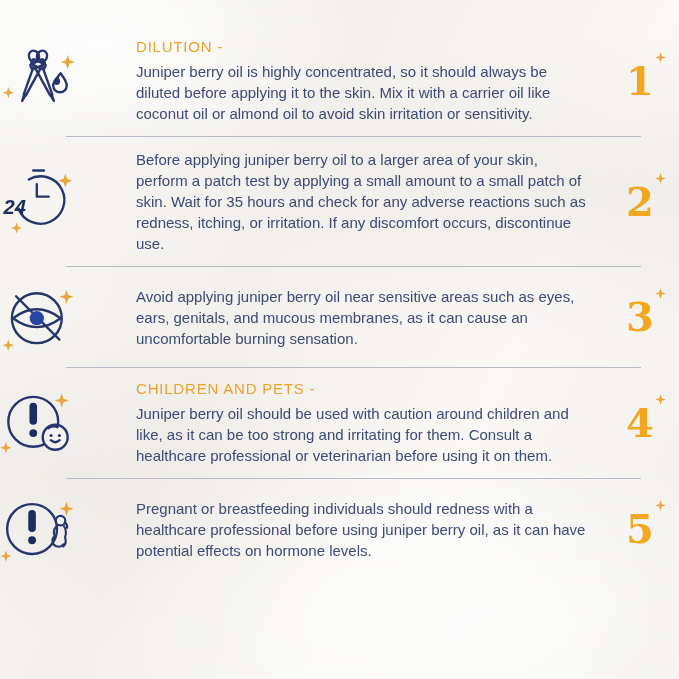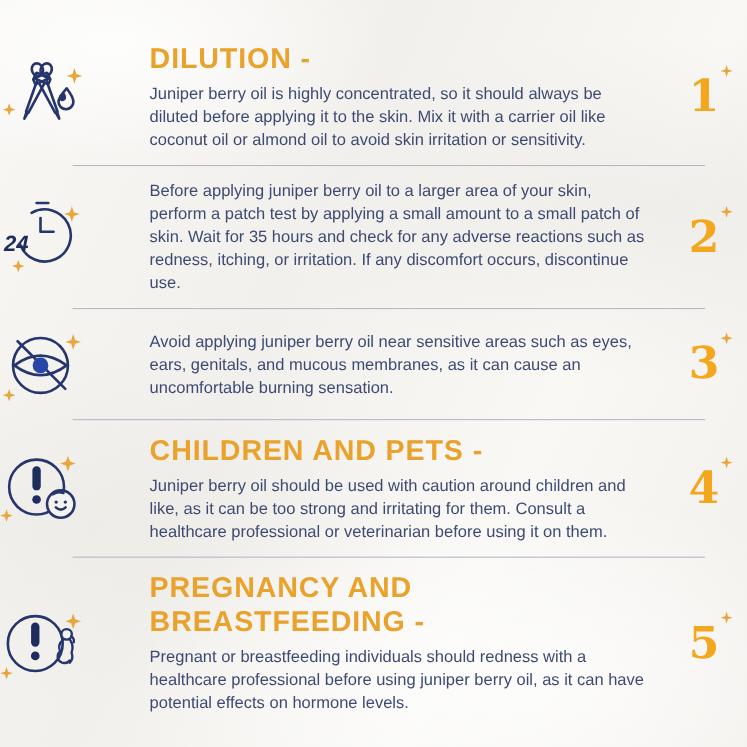--- a/index.html
+++ b/index.html
@@ -13,21 +13,21 @@
       radial-gradient(ellipse 600px 300px at 70% 92%, rgba(255,255,255,0.75), rgba(255,255,255,0) 60%),
       radial-gradient(ellipse 500px 260px at 10% 70%, rgba(233,230,225,0.45), rgba(233,230,225,0) 62%),
       linear-gradient(115deg,#f8f7f4 0%,#f2f0ec 38%,#f9f8f5 68%,#f1efeb 100%);
     padding-top:26px;overflow:hidden;
   }
   .section{display:flex;align-items:center;padding:12px 0;}
   .icon-col{width:136px;flex:0 0 136px;display:flex;justify-content:flex-start;}
   .icon{width:76px;height:76px;display:block;}
   .content{flex:1 1 auto;min-width:0;padding-right:12px;}
   .heading{
-    margin:0 0 6px 0;font-size:26px;font-weight:bold;letter-spacing:0.8px;
+    margin:0 0 6px 0;font-size:15px;font-weight:normal;letter-spacing:0.8px;
     color:#e9a22b;text-transform:uppercase;
   }
   .body-text{
     margin:0;font-size:15px;line-height:21px;color:#3d4a73;
   }
   .num-col{width:78px;flex:0 0 78px;display:flex;justify-content:center;}
   .step-number{
     position:relative;font-family:"DejaVu Serif",serif;font-weight:bold;
     font-size:40px;line-height:40px;color:#f2a71f;
   }
@@ -166,21 +166,20 @@
           <path d="M53.8 29.5 C55.8 32.5 55.9 36 54.8 39 C55.8 42 55.3 45 53.3 46.8" stroke-width="1.8"></path>
           <path d="M54.5 26.5 Q57 28 56.5 31" stroke-width="1.8"></path>
         </g>
         <rect x="23.8" y="16" width="6.4" height="18.5" rx="3.2" fill="#1e2d5e"></rect>
         <circle cx="27" cy="41.5" r="3.3" fill="#1e2d5e"></circle>
         <path d="M56 9 l1.5 4.5 4.5 1.5 -4.5 1.5 -1.5 4.5 -1.5 -4.5 -4.5 -1.5 4.5 -1.5 Z" fill="#e8a63c"></path>
         <path d="M5 50 l1.2 3.6 3.6 1.2 -3.6 1.2 -1.2 3.6 -1.2 -3.6 -3.6 -1.2 3.6 -1.2 Z" fill="#e8a63c"></path>
       </svg>
     </div>
     <div class="content">
-      <h2 class="heading">PREGNANCY AND BREASTFEEDING -</h2>
       <p class="body-text">Pregnant or breastfeeding individuals should redness with a healthcare professional before using juniper berry oil, as it can have potential effects on hormone levels.</p>
     </div>
     <div class="num-col">
       <span class="step-number"><span>5</span><svg class="num-sparkle" viewBox="0 0 12 12">
             <path d="M6 0 l1.4 4.6 4.6 1.4 -4.6 1.4 -1.4 4.6 -1.4 -4.6 -4.6 -1.4 4.6 -1.4 Z" fill="#e8a63c"></path>
           </svg></span>
     </div>
   </section>
 
 </div>

